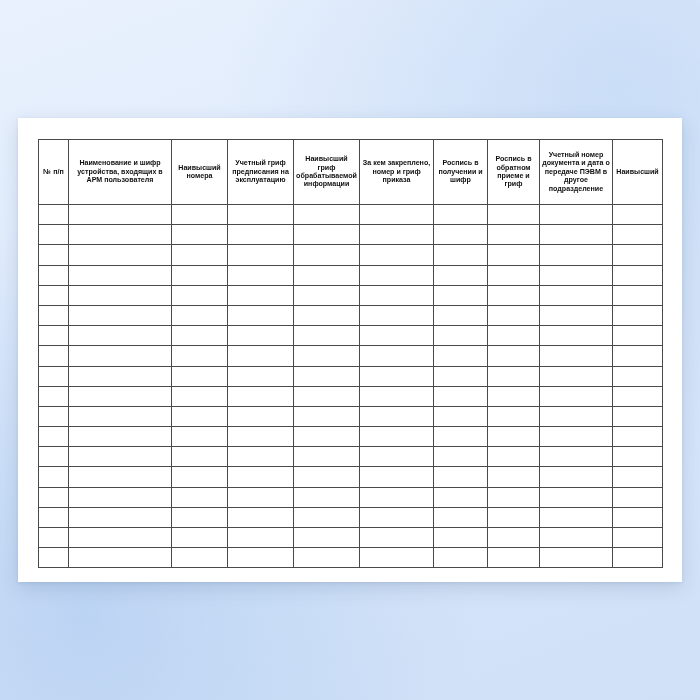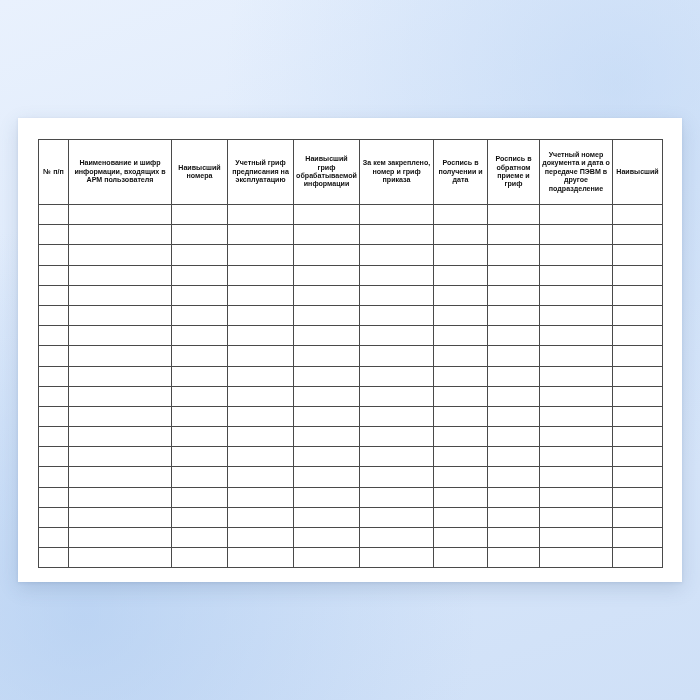--- a/index.html
+++ b/index.html
@@ -99,26 +99,26 @@
             <col class="c4">
           <col class="c5">
             <col class="c6">
             <col class="c7">
             <col class="c8">
             <col class="c9">
         </colgroup>
         <thead>
           <tr>
             <th>№ п/п</th>
-            <th>Наименование и шифр информации, входящих в АРМ пользователя</th>
+            <th>Наименование и шифр устройства, входящих в АРМ пользователя</th>
             <th>Наивысший номера</th>
             <th>Учетный гриф предписания на эксплуатацию</th>
             <th>Наивысший гриф обрабатываемой информации</th>
             <th>За кем закреплено, номер и гриф приказа</th>
-            <th>Роспись в получении и дата</th>
+            <th>Роспись в получении и шифр</th>
             <th>Роспись в обратном приеме и гриф</th>
             <th>Учетный номер документа и дата о передаче ПЭВМ в другое подразделение</th>
             <th>Наивысший</th>
           </tr>
         </thead>
         <tbody id="journal-body">
             <tr>
               <td></td>
               <td></td>
               <td></td>

